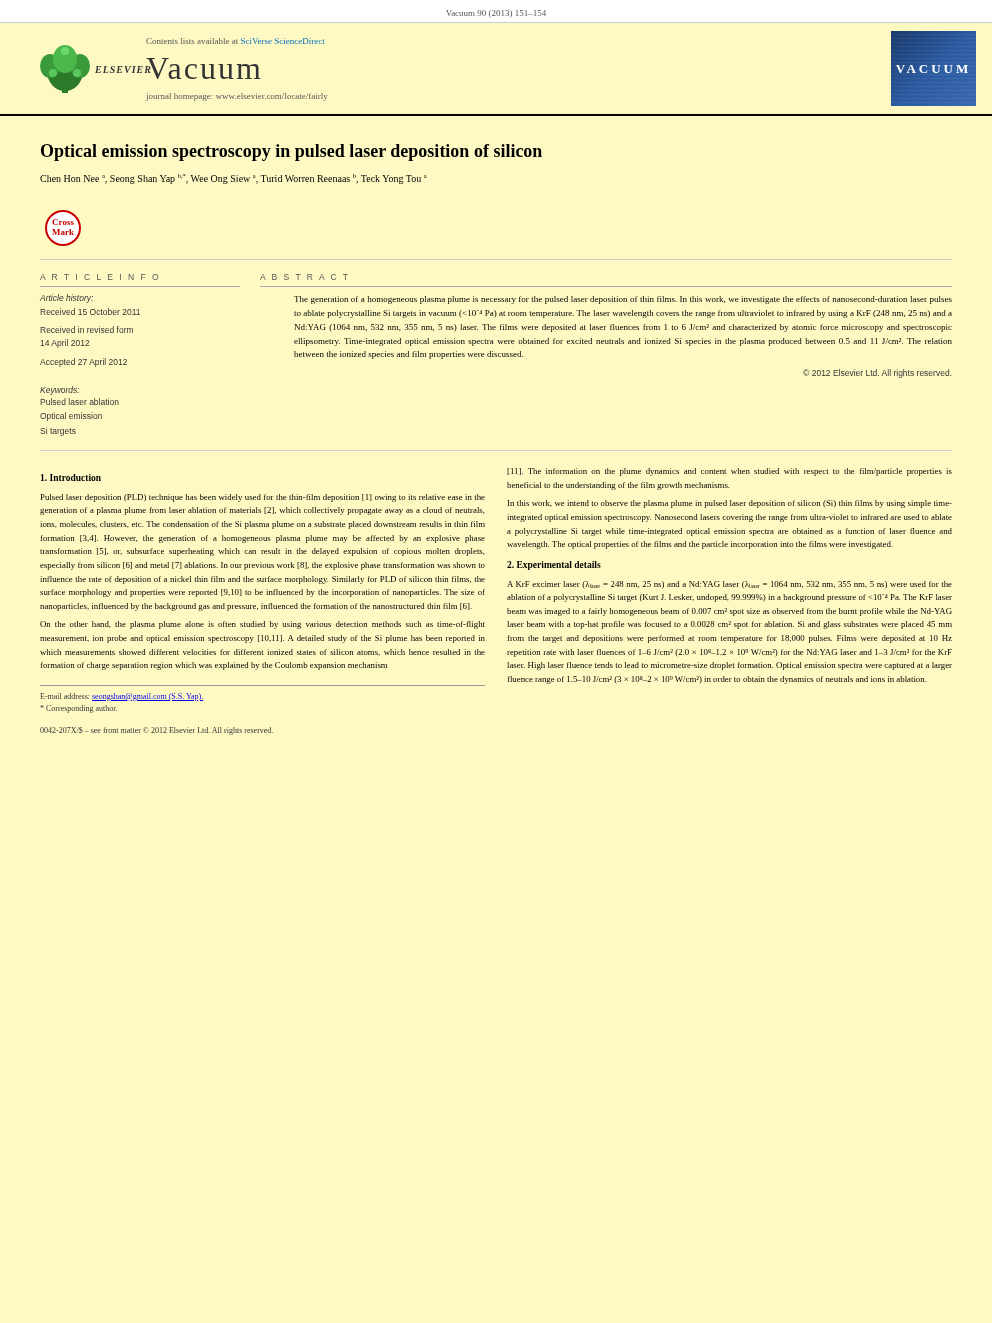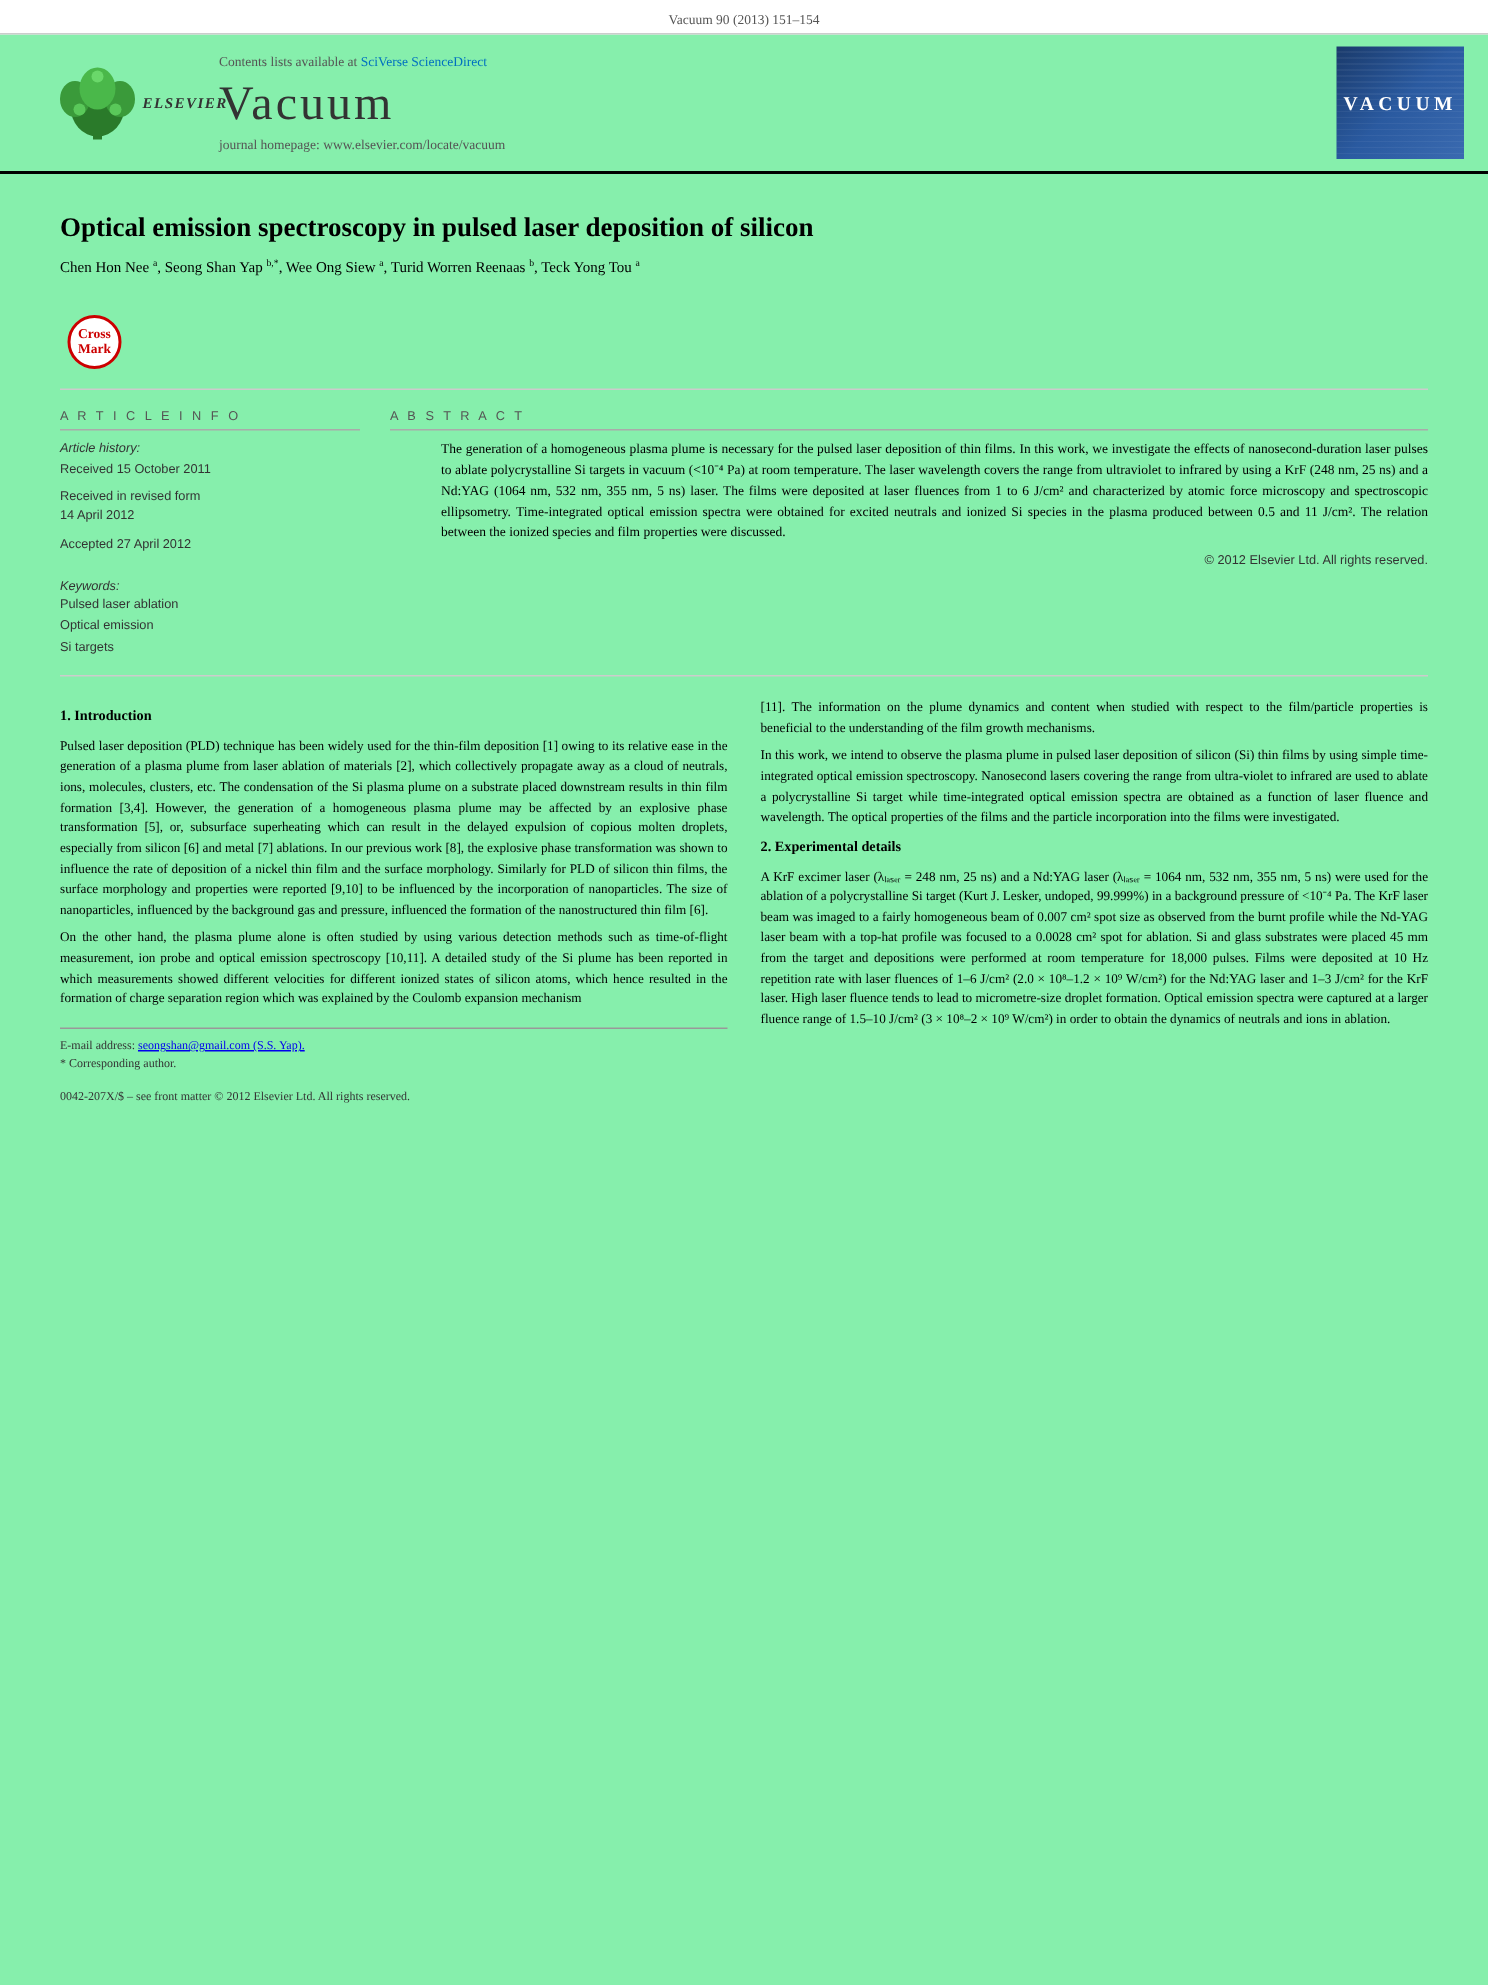--- a/index.html
+++ b/index.html
@@ -7,21 +7,21 @@
       background: #fff;
       font-family: 'Times New Roman', Times, serif;
       font-size: 9.5px;
       color: #000;
       width: 992px;
       min-height: 1323px;
     }
     .page {
       width: 992px;
       min-height: 1323px;
-      background: #86efac;
+      background: #fef9c3;
       padding: 0;
     }
     
     .top-bar {
       background: #fff;
       text-align: center;
       padding: 8px 0 4px 0;
       font-size: 9px;
       color: #555;
       border-bottom: 1px solid #ccc;
@@ -302,21 +302,21 @@
         <span class="elsevier-label">ELSEVIER</span>
       </div>
     </div>
     <div class="header-center">
       <div class="sciverse-link">
         <span>Contents lists available at</span>
         <a href="#"><span>SciVerse ScienceDirect</span></a>
       </div>
       <div class="journal-title">Vacuum</div>
       <div class="journal-homepage">
-        <span>journal homepage: www.elsevier.com/locate/vacuum</span>
+        <span>journal homepage: www.elsevier.com/locate/fairly</span>
       </div>
     </div>
     <div class="header-right">
       <div class="vacuum-logo-box">
         <span class="vacuum-logo-text">VACUUM</span>
       </div>
     </div>
   </div>
 
   <div class="main-content">

